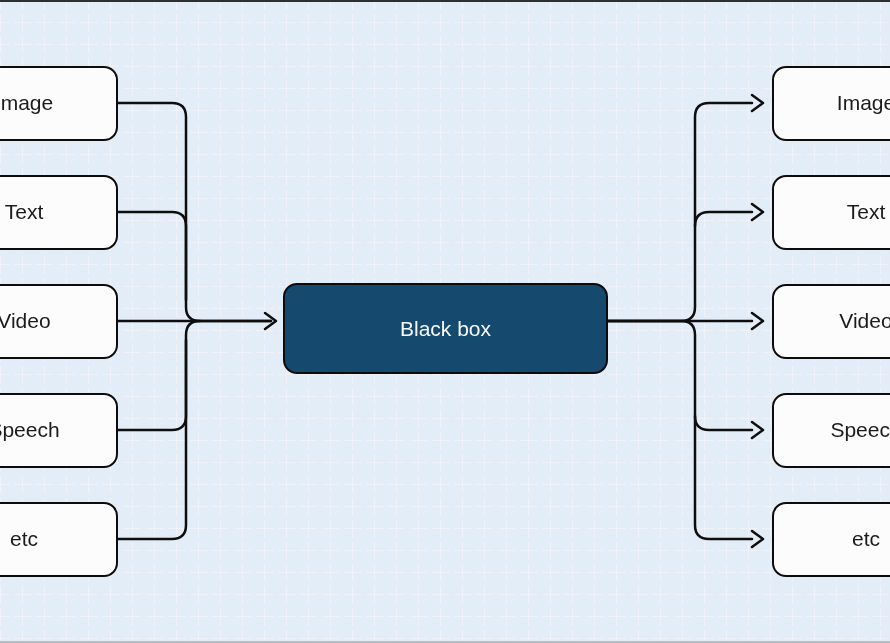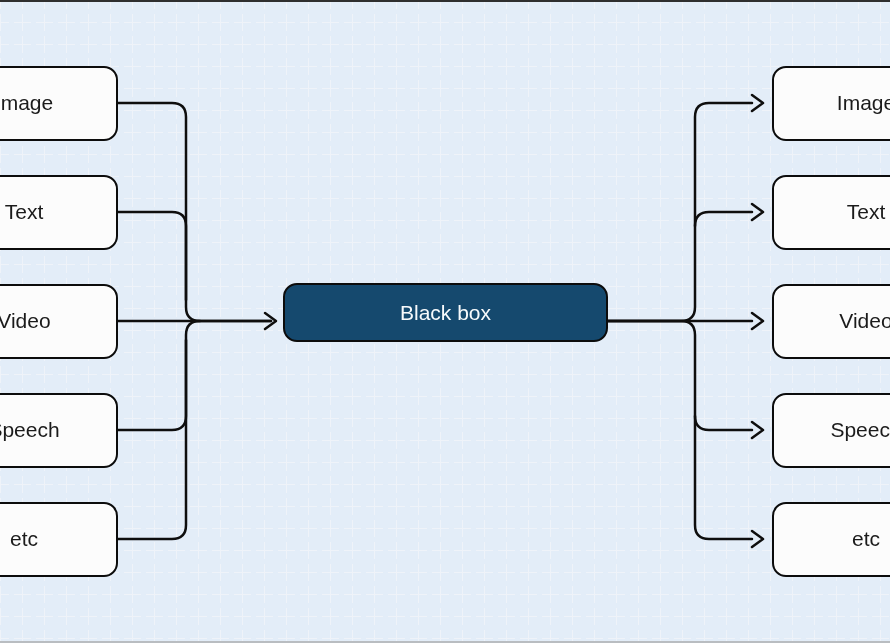--- a/index.html
+++ b/index.html
@@ -53,21 +53,21 @@
     align-items: center;
     justify-content: center;
     font-size: 21px;
     color: var(--node-text, #1b1b1b);
   }
   .node.left  { left: -70px; }
   .node.right { left: 772px; }
 
   .node.center-node {
     left: 283px; top: 283px;
-    width: 325px; height: 59px;
+    width: 325px; height: 91px;
     background: var(--center-fill, #15496e);
     color: var(--center-text, #f7fafc);
   }
 </style>
 </head>
 <body>
 
 <div class="stage">
 
   <svg class="connectors" width="890" height="643" viewBox="0 0 890 643">

